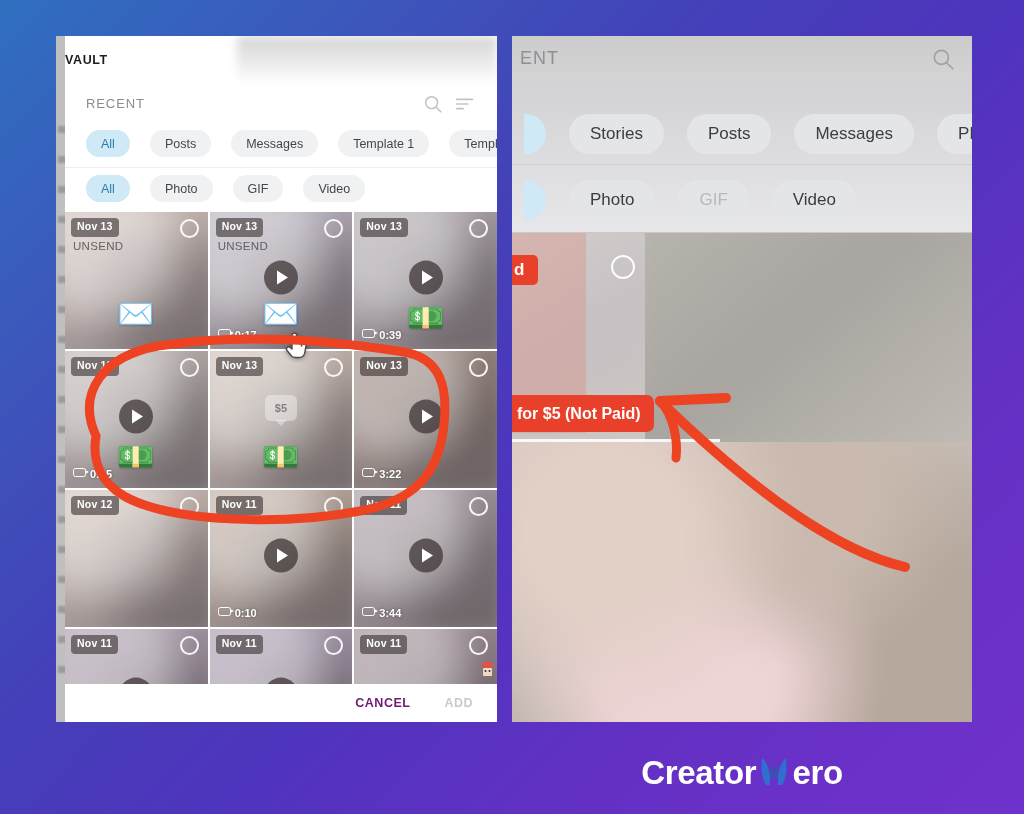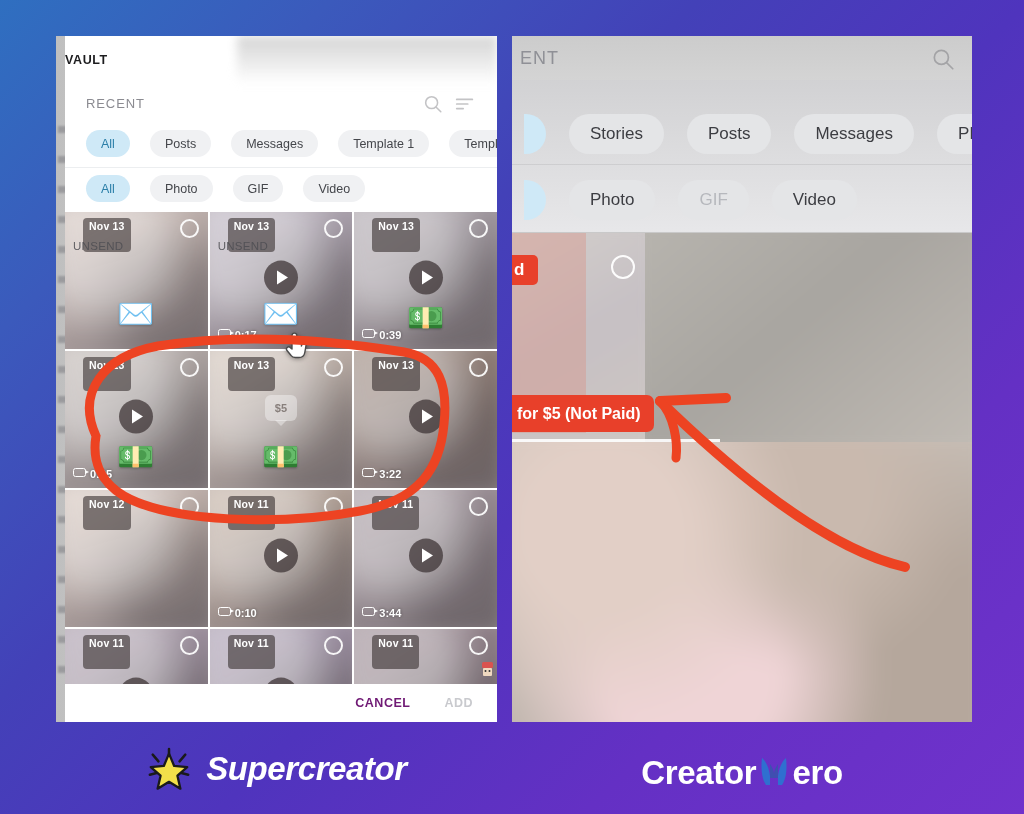--- a/index.html
+++ b/index.html
@@ -144,26 +144,26 @@
     overflow: hidden;
     background: #b9b2b4;
   }
   .cell .ph {
     position: absolute; inset: 0;
     filter: blur(9px);
     transform: scale(1.18);
   }
   .date-badge {
     position: absolute;
-    left: 18px; top: 6px;
+    left: 6px; top: 6px;
     background: rgba(60,52,52,.62);
     color: #fff;
     font-size: 10.5px;
     font-weight: bold;
-    padding: 2px 6px 20px;
+    padding: 2px 6px 5px;
     border-radius: 4px;
     letter-spacing: .2px;
     z-index: 3;
     text-align: center;
   }
   .sel-circle {
     position: absolute;
     right: 9px; top: 7px;
     width: 19px; height: 19px;
     border: 2px solid rgba(255,255,255,.92);
@@ -669,33 +669,20 @@
              C 440 358, 448 386, 444 424
              C 440 468, 420 500, 360 511
              C 280 526, 170 522, 124 496
              C 100 482, 92 460, 96 436 Z" fill="none" stroke="#ed4322" stroke-width="9" stroke-linecap="round"></path>
 
     <path d="M905 567 C 840 552, 760 498, 660 401" fill="none" stroke="#ed4322" stroke-width="10" stroke-linecap="round"></path>
     <path d="M660 401 L 726 398" fill="none" stroke="#ed4322" stroke-width="10" stroke-linecap="round"></path>
     <path d="M660 401 C 674 415, 678 442, 676 458" fill="none" stroke="#ed4322" stroke-width="9" stroke-linecap="round"></path>
   </svg>
 
-  <div class="brand" id="brand-left">
-    <svg class="brand-star" viewBox="0 0 48 48">
-      <g stroke="#1a1a1a" stroke-width="2.6" stroke-linecap="round">
-        <line x1="24" y1="3" x2="24" y2="12"></line>
-        <line x1="7" y1="9" x2="13" y2="16"></line>
-        <line x1="41" y1="9" x2="35" y2="16"></line>
-        <line x1="4" y1="30" x2="12" y2="28"></line>
-        <line x1="44" y1="30" x2="36" y2="28"></line>
-      </g>
-      <path d="M24 8 L29.4 20.8 L43 22 L32.8 31 L35.9 44.5 L24 37.4 L12.1 44.5 L15.2 31 L5 22 L18.6 20.8 Z" fill="#f2e04a" stroke="#1a1a1a" stroke-width="2.4" stroke-linejoin="round"></path>
-    </svg>
-    <span class="brand-text-left">Supercreator</span>
-  </div>
 
   <div class="brand" id="brand-right">
     <span class="brand-text-right">
       <span>Creator</span>
       <svg class="hero-mark" viewBox="0 0 34 34">
         <path d="M5 4 C 9 7, 12 14, 13 22 L13 31 L9 31 C 5.5 26, 3.5 17, 5 4 Z" fill="#2f6fd0"></path>
         <path d="M29 4 C 25 7, 22 14, 21 22 L21 31 L25 31 C 28.5 26, 30.5 17, 29 4 Z" fill="#2f6fd0"></path>
         <path d="M13 10 C 15 13, 17 16, 17 20 C 17 16, 19 13, 21 10 L21 24 L13 24 Z" fill="#3f4fb0"></path>
       </svg>
       <span>ero</span>

